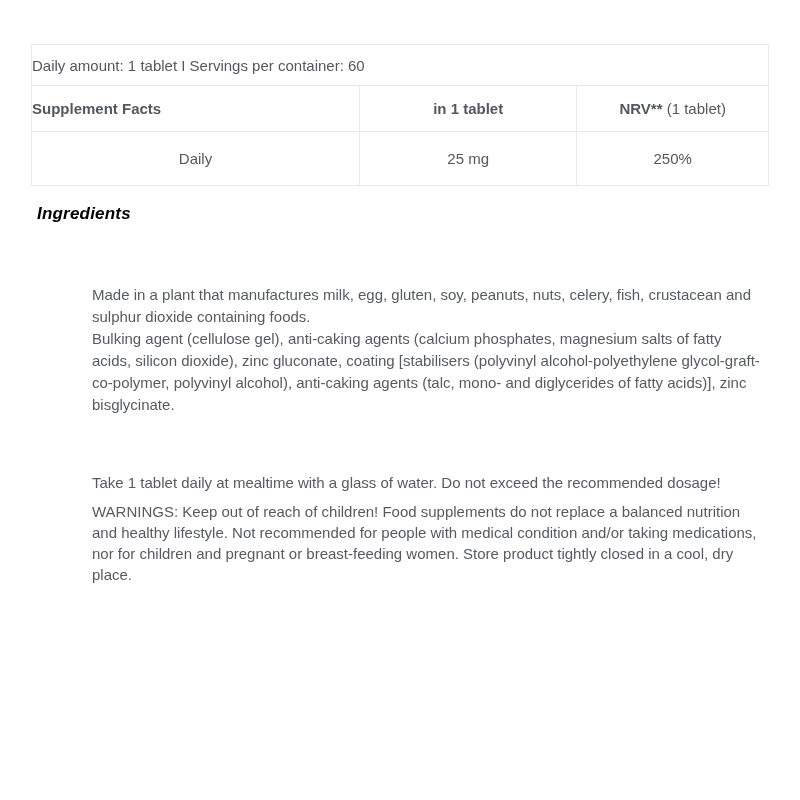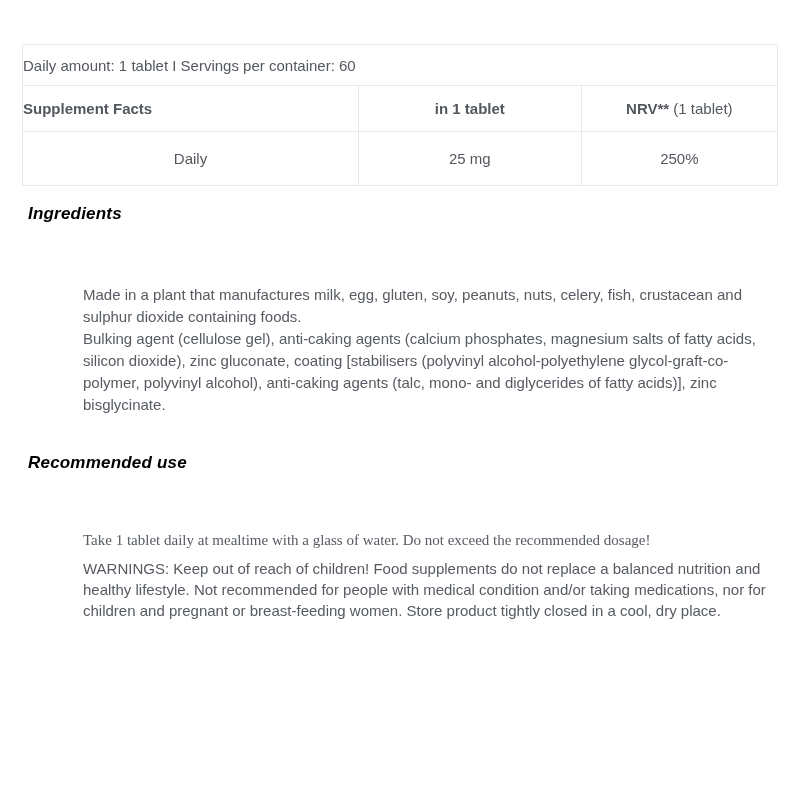--- a/index.html
+++ b/index.html
@@ -1,20 +1,20 @@
 <!DOCTYPE html>
 <html><head>
 <meta charset="utf-8">
 <style>
   html, body { margin: 0; padding: 0; background: #ffffff; }
   .wrap {
     width: 800px;
     height: 800px;
     box-sizing: border-box;
-    padding: 44px 22px 0;
+    padding: 44px 31px 0;
     font-family: "Liberation Sans", sans-serif;
     font-size: 15px;
     color: #565b62;
     overflow: hidden;
   }
   table.supp {
     width: 100%;
     border-collapse: collapse;
     color: #53585f;
     font-size: 15px;
@@ -52,21 +52,21 @@
     letter-spacing: 0.2px;
   }
   .heading-ingredients { margin-top: 18px; }
   .heading-recommended { margin-top: 37px; }
   .body-block {
     margin: 0 8px 0 61px;
     line-height: 22px;
   }
   .ingredients-body { margin-top: 60px; }
   .body-block p { margin: 0; }
-  .dosage-block { margin-top: 56px; line-height: 22px; font-family: Liberation Serif, serif; }
+  .dosage-block { margin-top: 56px; line-height: 22px; }
   .warnings-block { margin-top: 7px; line-height: 21px; }
 </style>
 </head>
 <body>
 
 <div class="wrap">
 
   <table class="supp">
     <tbody>
       <tr>
@@ -85,21 +85,20 @@
     </tbody>
   </table>
 
   <h3 class="sec-heading heading-ingredients">Ingredients</h3>
 
   <div class="body-block ingredients-body">
     <p>Made in a plant that manufactures milk, egg, gluten, soy, peanuts, nuts, celery, fish, crustacean and sulphur dioxide containing foods.</p>
     <p>Bulking agent (cellulose gel), anti-caking agents (calcium phosphates, magnesium salts of fatty acids, silicon dioxide), zinc gluconate, coating [stabilisers (polyvinyl alcohol-polyethylene glycol-graft-co-polymer, polyvinyl alcohol), anti-caking agents (talc, mono- and diglycerides of fatty acids)], zinc bisglycinate.</p>
   </div>
 
-  <h3 class="sec-heading heading-recommended">Recommended use</h3>
 
   <div class="body-block dosage-block">
     <p>Take 1 tablet daily at mealtime with a glass of water. Do not exceed the recommended dosage!</p>
   </div>
 
   <div class="body-block warnings-block">
     <p>WARNINGS: Keep out of reach of children! Food supplements do not replace a balanced nutrition and healthy lifestyle. Not recommended for people with medical condition and/or taking medications, nor for children and pregnant or breast-feeding women. Store product tightly closed in a cool, dry place.</p>
   </div>
 
 </div>

